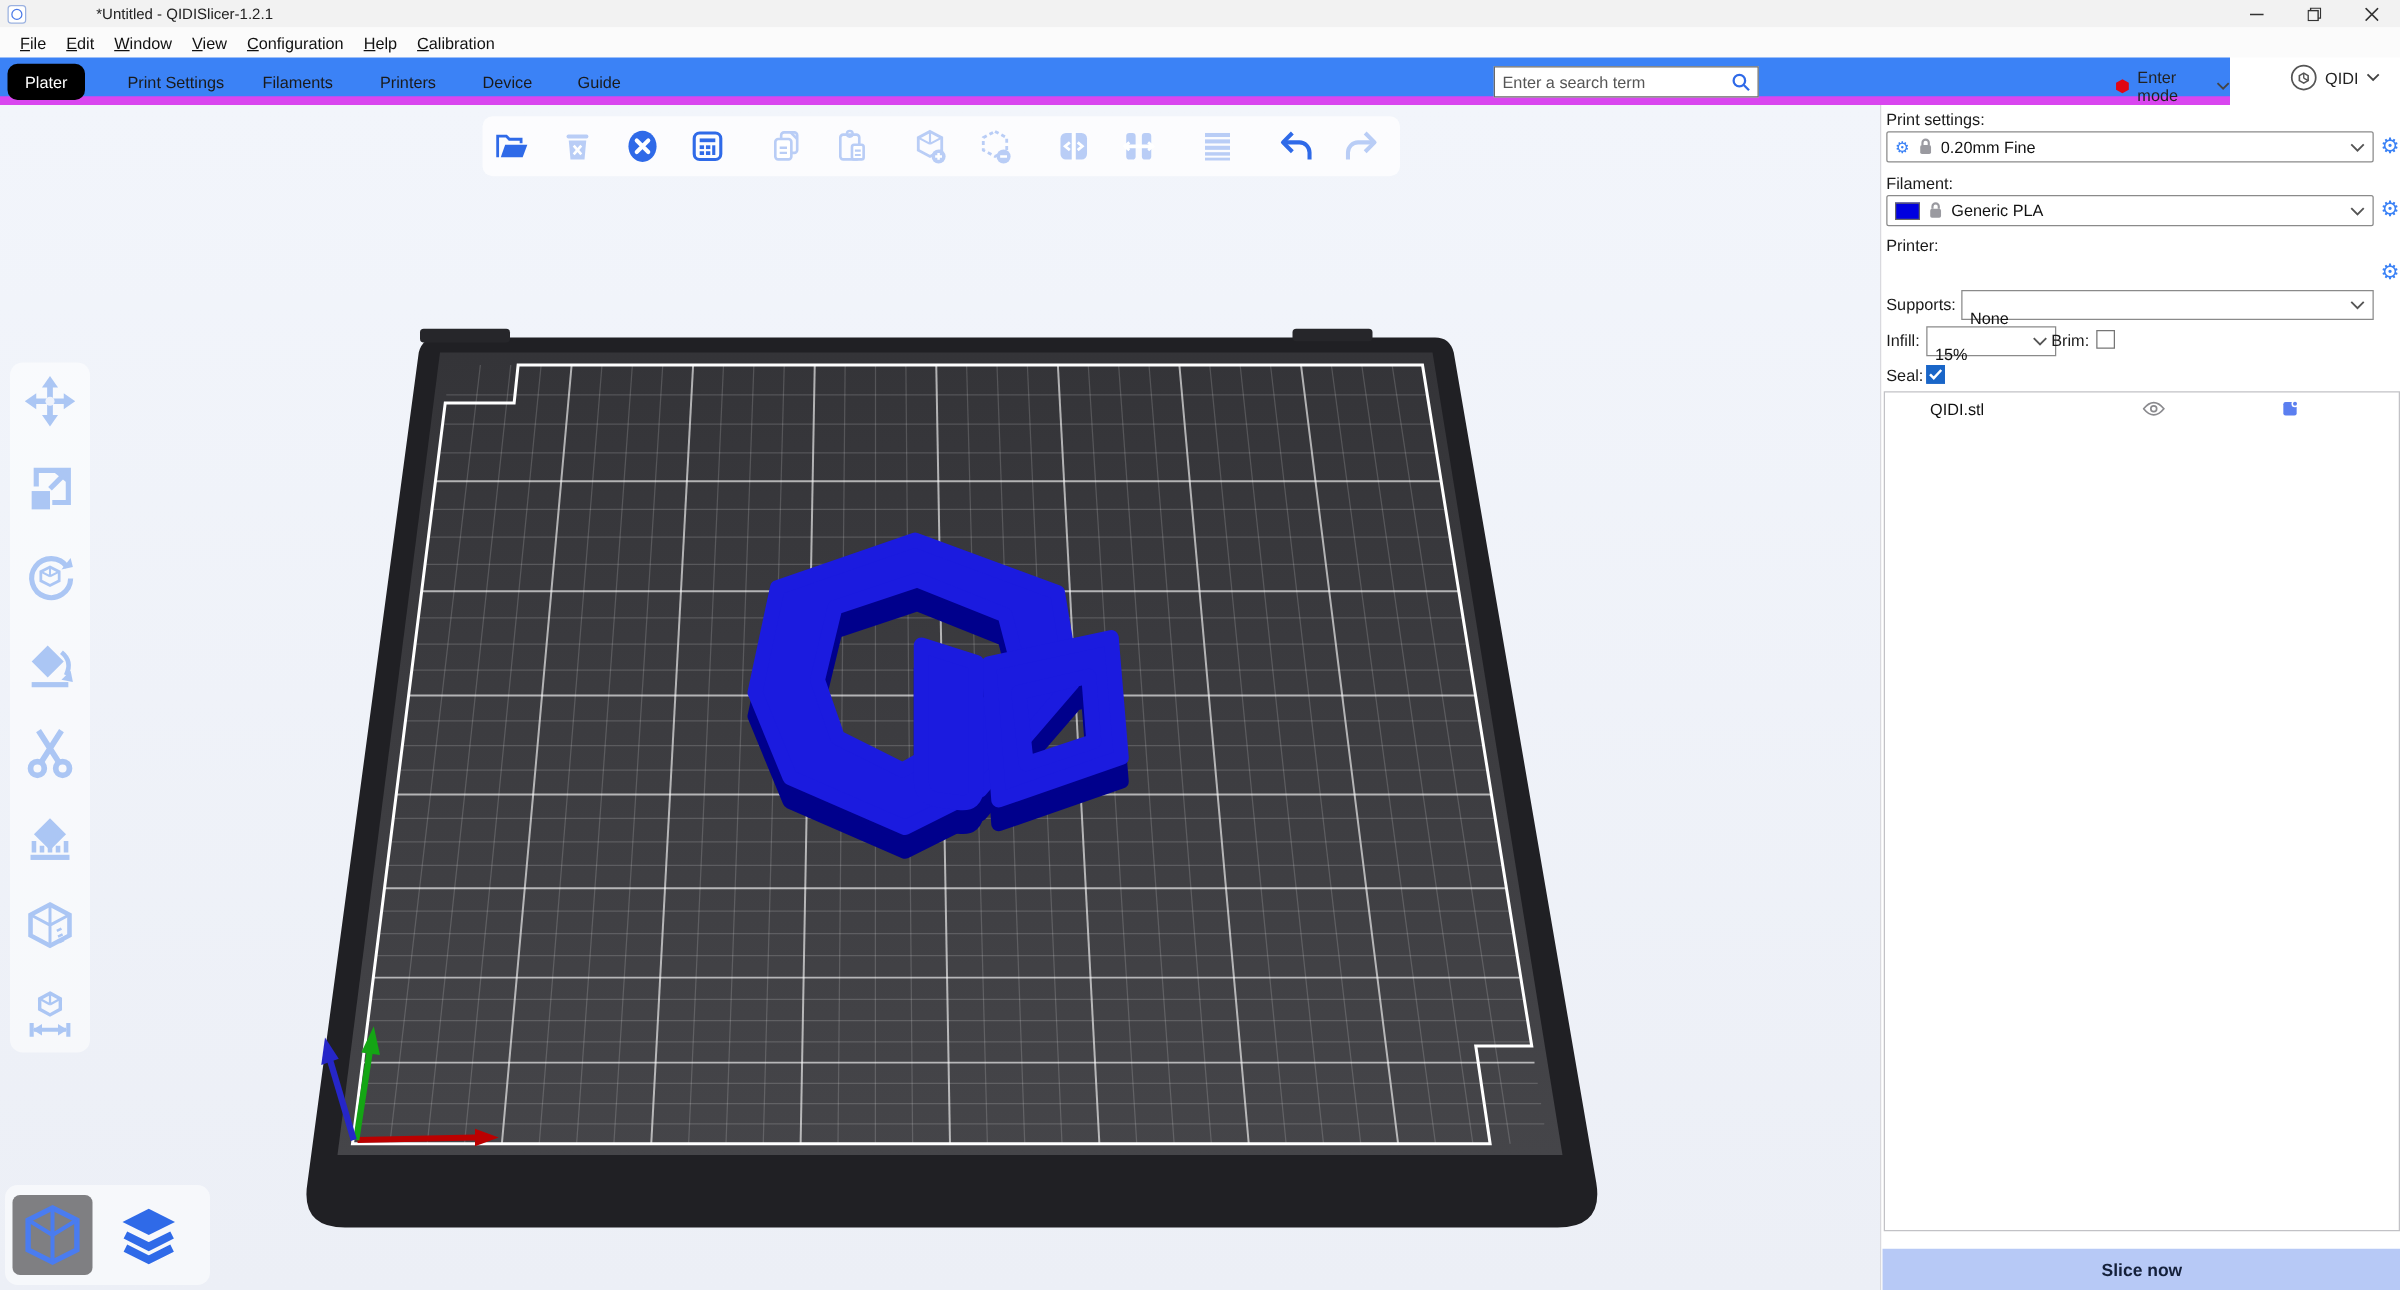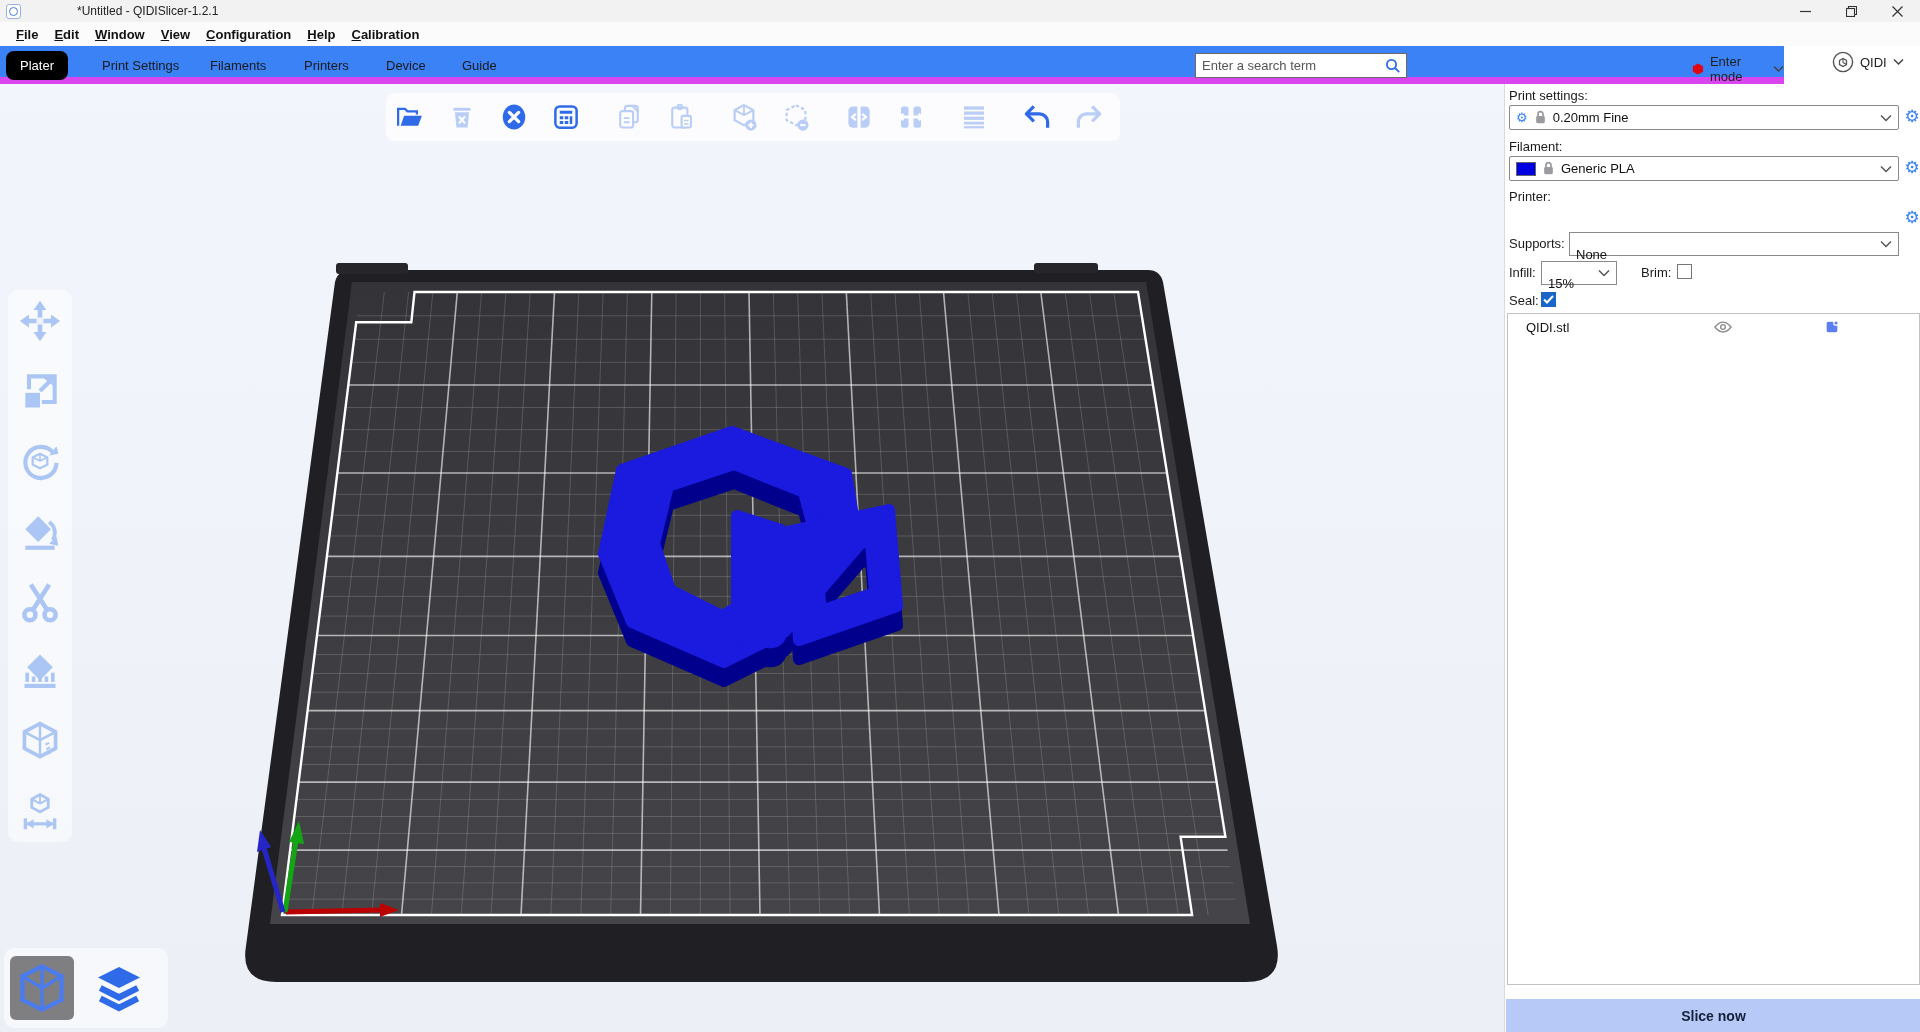--- a/index.html
+++ b/index.html
@@ -12,21 +12,21 @@
   
   #titlebar{position:absolute;left:0;top:0;width:1920px;height:22px;background:#f2f2f2;display:flex;align-items:center;gap:48px;}
   #app-icon{width:15px;height:15px;margin-left:6px;border:1px solid #9ab1e0;border-radius:3px;display:flex;align-items:center;justify-content:center;background:#fff;}
   #app-icon .ring{width:9px;height:9px;border:1.6px solid #4a79e8;border-radius:50%;}
   #title-text{font-size:12px;color:#222;margin-left:8px;}
   #win-controls{margin-left:auto;display:flex;height:22px;}
   .winbtn{width:46px;height:22px;display:flex;align-items:center;justify-content:center;color:#333;}
   .winbtn svg{display:block;}
   
   #menubar{position:absolute;left:0;top:22px;width:1920px;height:24px;background:#fbfbfb;display:flex;align-items:center;padding-left:8px;}
-  .menu-item{font-size:13px;color:#111;padding:3px 8px;cursor:default;font-weight:bold;}
+  .menu-item{font-size:13px;color:#111;padding:3px 8px;cursor:default;}
   .menu-item .u{text-decoration:underline;}
   
   #tabrow{position:absolute;left:0;top:46px;width:1784px;height:38px;background:#3b82f6;border-bottom:7px solid #d946ef;}
   .tab{position:absolute;top:5px;height:29px;display:flex;align-items:center;font-size:13px;color:#1a1a1a;padding:0 14px;border-radius:8px;}
   .tab.active{background:#000;color:#fff;}
   #search-wrap{position:absolute;left:1195px;top:7px;width:212px;height:25px;border:1px solid #6a6a6a;background:#fff;display:flex;align-items:center;}
   #search-input{border:none;outline:none;flex:1;font-size:13px;padding:0 6px;color:#222;}
   #search-input::placeholder{color:#555;}
   #search-icon{margin-right:5px;display:flex;}
   #mode-wrap{position:absolute;left:1692px;top:8px;display:flex;align-items:center;gap:6px;font-size:13px;color:#222;}
@@ -62,21 +62,21 @@
   .cb{position:absolute;width:15px;height:15px;border:1px solid #767676;background:#fff;display:flex;align-items:center;justify-content:center;}
   .cb svg{display:none;}
   .cb.checked{background:#1a66c8;border-color:#1a66c8;}
   .cb.checked svg{display:block;}
   #obj-table{position:absolute;left:2px;top:229px;width:413px;height:672px;border:1px solid #c2c2c6;background:#fff;}
   #obj-head{position:relative;height:26px;border-bottom:1px solid #e2e2e6;display:flex;align-items:center;}
   #col-name{margin-left:8px;}
   #col-editing{position:absolute;left:286px;}
   .colsep{position:absolute;top:2px;height:22px;width:1px;background:#d5d5d9;}
   #obj-row{position:relative;height:26px;display:flex;align-items:center;}
-  #obj-row .nm{margin-left:18px;}
+  #obj-row .nm{margin-left:36px;}
   #row-eye{position:absolute;left:206px;display:flex;}
   #row-edit{position:absolute;left:316px;display:flex;}
   #slice-btn{position:absolute;left:1px;top:915px;width:415px;height:33px;background:#b7c9f6;border:none;font-size:14px;font-weight:bold;color:#14203a;display:flex;align-items:center;justify-content:center;}
 </style>
 </head>
 <body>
 
 <div id="titlebar">
   <div id="app-icon">
       <div class="ring"></div>
@@ -491,21 +491,21 @@
   <div class="selbox" style="left:64px;top:148px;width:330px">
     <span class="val">None</span>
     <span class="chev">
         <svg width="12" height="8" viewBox="0 0 12 8">
           <polyline points="1,1.5 6,6.5 11,1.5" fill="none" stroke="#555" stroke-width="1.5"></polyline>
         </svg>
       </span>
   </div>
 
   <div class="plabel" style="top:181px">Infill:</div>
-  <div class="selbox" style="left:36px;top:177px;width:76px">
+  <div class="selbox" style="left:36px;top:177px;width:104px">
     <span class="val">15%</span>
     <span class="chev">
         <svg width="12" height="8" viewBox="0 0 12 8">
           <polyline points="1,1.5 6,6.5 11,1.5" fill="none" stroke="#555" stroke-width="1.5"></polyline>
         </svg>
       </span>
   </div>
   <div class="plabel" style="left:136px;top:181px">Brim:</div>
   <div class="cb" style="left:172px;top:180px">
     

